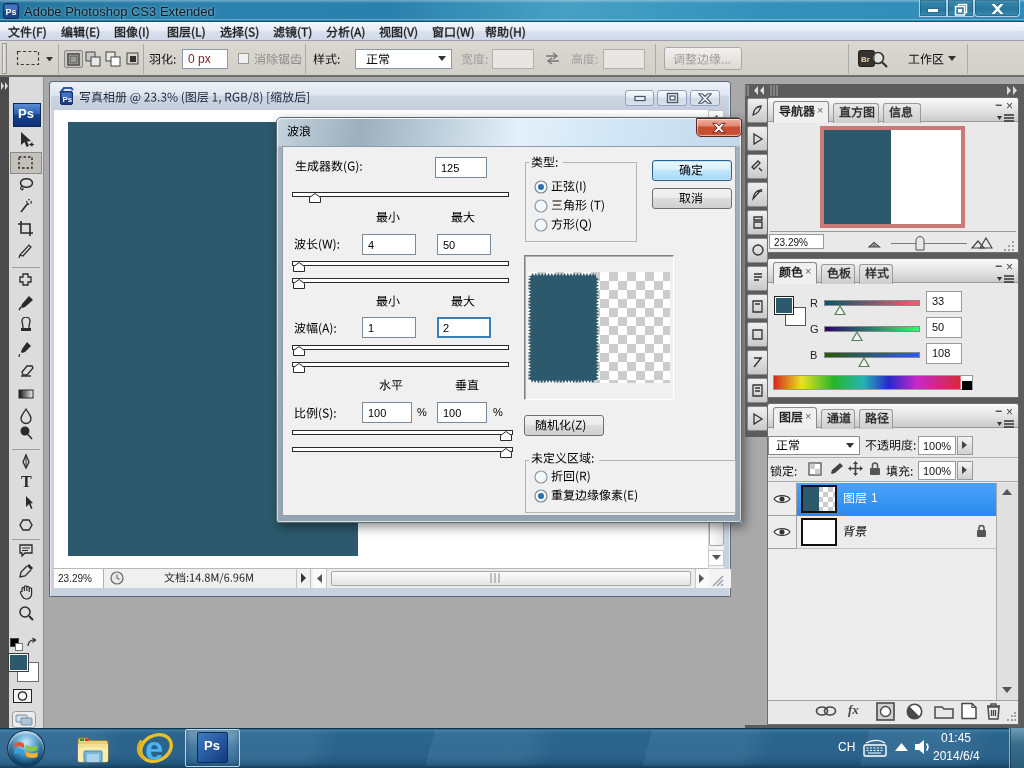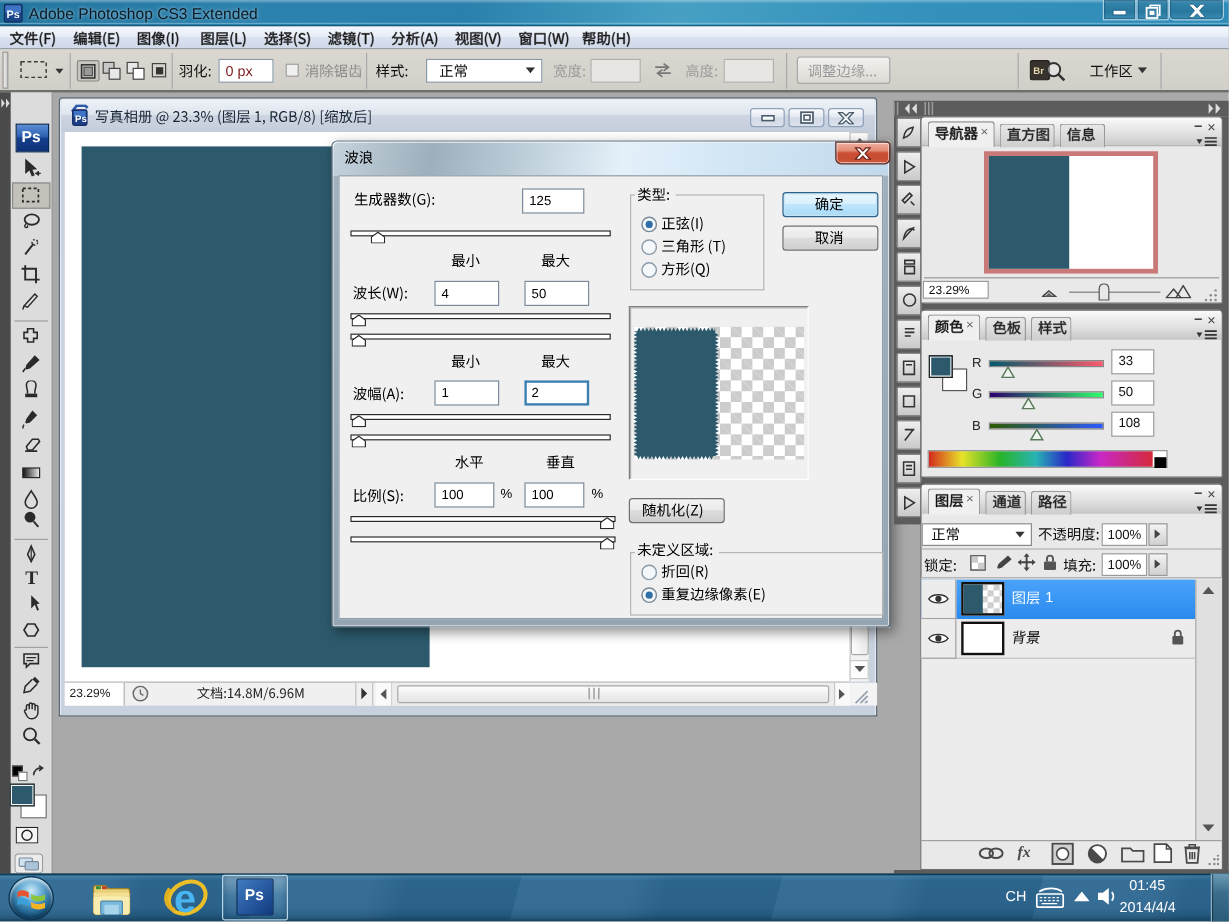--- a/index.html
+++ b/index.html
@@ -817,14 +817,14 @@
       <path d="M4 4 C10 0.5 18 0.5 23 4" fill="none" stroke="#fff" stroke-width="1.4"></path>
     </svg>
 <svg style="position:absolute;left:895px;top:743px" width="13" height="9">
       <path d="M6.5 0 L13 8 H0 Z" fill="#fff"></path>
     </svg>
 <svg style="position:absolute;left:913px;top:738px" width="20" height="18" viewBox="0 0 20 18">
       <path d="M2 6 H6 L11 2 V16 L6 12 H2 Z" fill="#fff"></path>
       <path d="M13.5 5.5 a5.5 5.5 0 0 1 0 7" fill="none" stroke="#fff" stroke-width="1.6"></path>
     </svg>
 <div style="position:absolute;left:941px;top:731px;font:normal 12px 'Liberation Sans',sans-serif;color:#fff;white-space:nowrap;">01:45</div>
-<div style="position:absolute;left:933px;top:749px;font:normal 12px 'Liberation Sans',sans-serif;color:#fff;white-space:nowrap;">2014/4/4</div>
+<div style="position:absolute;left:933px;top:749px;font:normal 12px 'Liberation Sans',sans-serif;color:#fff;white-space:nowrap;">2014/6/4</div>
 <div style="position:absolute;left:1009px;top:728px;width:15px;height:40px;background:linear-gradient(180deg,#6d9cb6,#3a6e8c 40%,#2a5c7a);border-left:1px solid #8ab4ca;box-shadow:inset 1px 0 0 rgba(0,0,0,.4);"></div>
 </div>
 </body></html>

